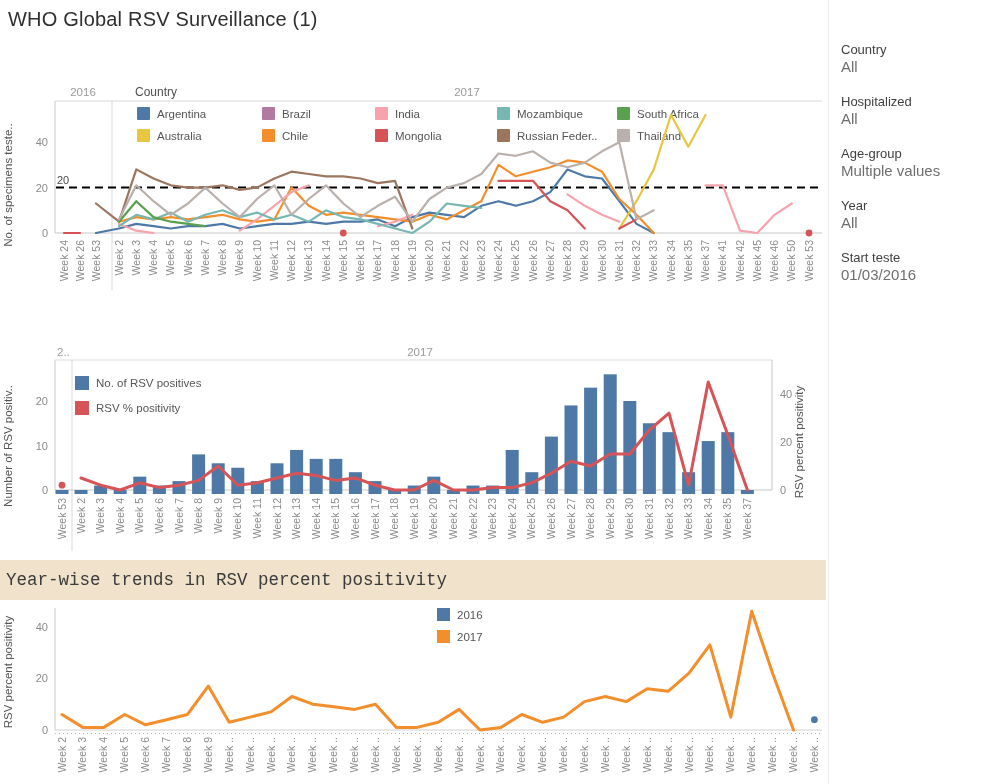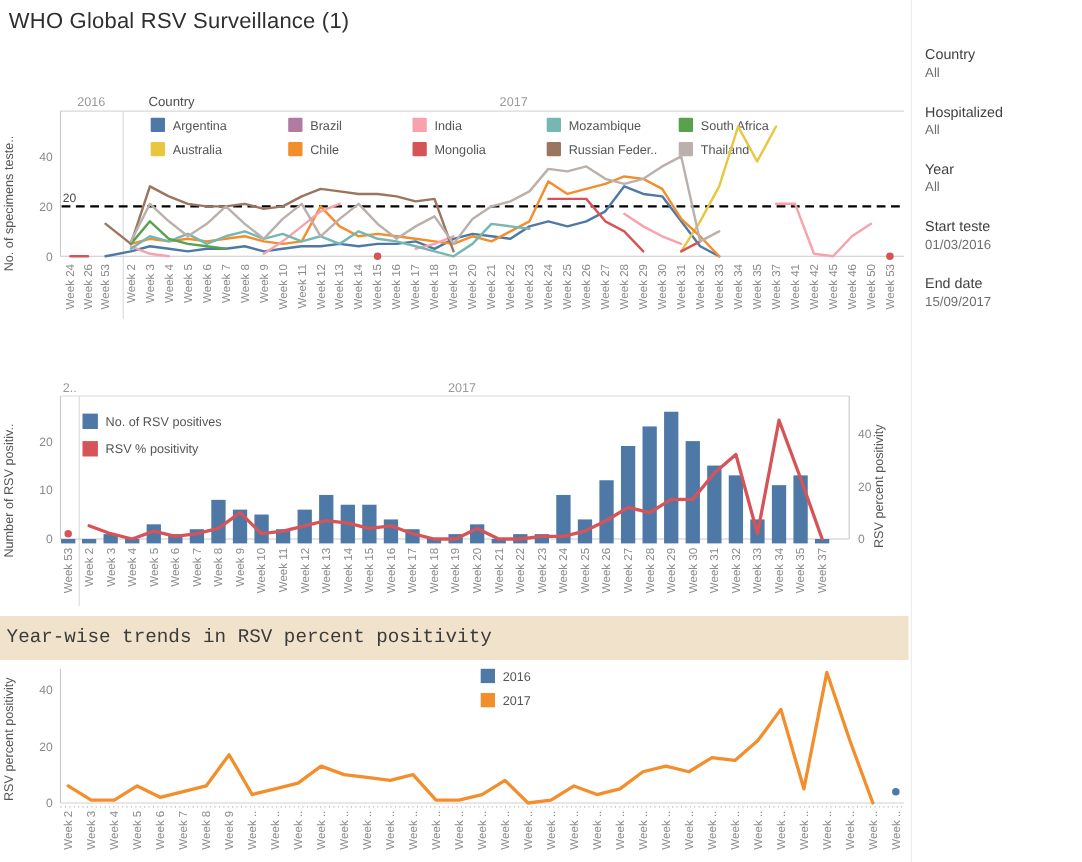--- a/index.html
+++ b/index.html
@@ -13,21 +13,21 @@
   #hd2{top:305px;height:38px;}
   #hd3{top:560px;height:40px;}
   svg{position:absolute;left:0;display:block;}
   #c1{top:85px;}
   #c2{top:346px;}
   #c3{top:600px;}
   #sidebar{position:absolute;left:828px;top:0;width:156px;height:784px;box-sizing:border-box;
     border-left:1px solid #ececec;padding:42px 0 0 12px;}
   .filter{height:52px;cursor:pointer;}
   .flabel{font-size:13px;color:#3f3f3f;line-height:16px;}
-  .fvalue{font-size:12px;color:#6e6e6e;line-height:17px;}
+  .fvalue{font-size:15px;color:#6e6e6e;line-height:17px;}
 </style>
 </head>
 <body>
 
 <div id="app">
   <div id="page-title">WHO Global RSV Surveillance (1)</div>
 
   <div id="left">
     <svg id="c1" width="828" height="215" viewBox="0 0 828 215">
         <line x1="55" y1="16" x2="822" y2="16" stroke="#d9d9d9"></line>
@@ -282,25 +282,25 @@
   <div id="sidebar">
       <div class="filter">
         <div class="flabel">Country</div>
         <div class="fvalue">All</div>
       </div>
       <div class="filter">
         <div class="flabel">Hospitalized</div>
         <div class="fvalue">All</div>
       </div>
       <div class="filter">
+        <div class="flabel">Age-group</div>
+        <div class="fvalue">Multiple values</div>
+      </div>
+      <div class="filter">
         <div class="flabel">Year</div>
         <div class="fvalue">All</div>
       </div>
       <div class="filter">
         <div class="flabel">Start teste</div>
         <div class="fvalue">01/03/2016</div>
       </div>
-      <div class="filter">
-        <div class="flabel">End date</div>
-        <div class="fvalue">15/09/2017</div>
-      </div>
     </div>
 </div>
 
 </body></html>

